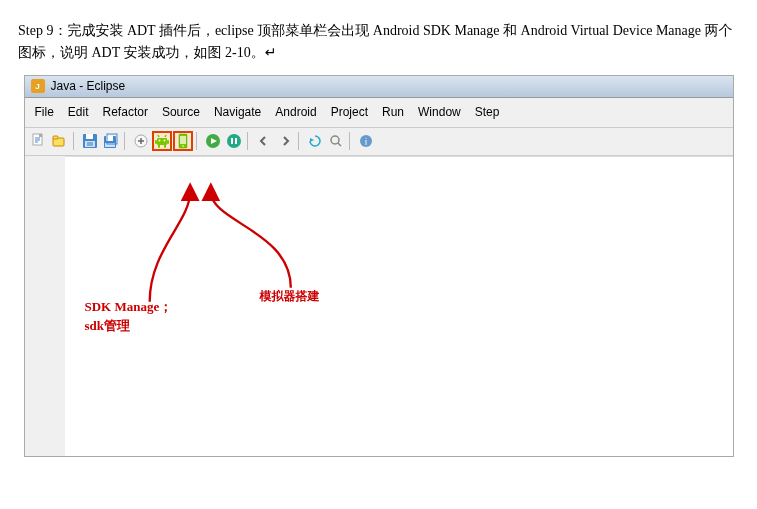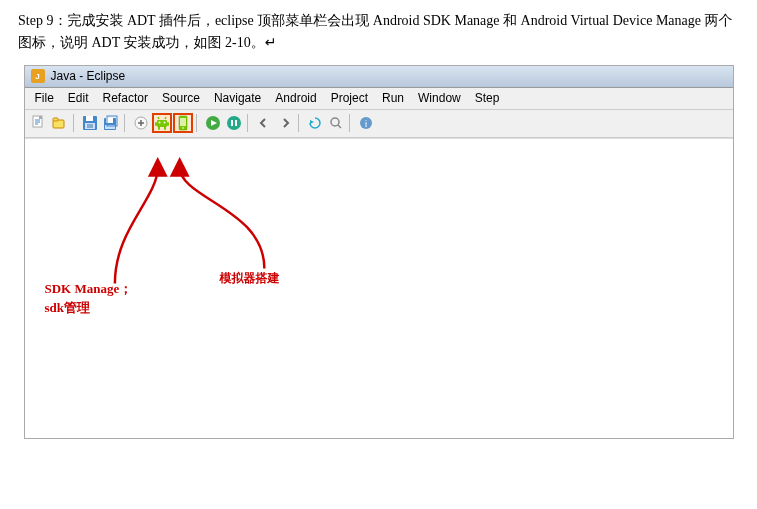--- a/index.html
+++ b/index.html
@@ -6,21 +6,21 @@
     body {
       width: 757px;
       min-height: 509px;
       background: #fff;
       font-family: SimSun, "宋体", serif;
       font-size: 14px;
       color: #000;
     }
 
     .page-wrapper {
-      padding: 10px 18px 10px 18px;
+      padding: 20px 18px 10px 18px;
     }
 
     .intro-text {
       font-size: 14px;
       line-height: 1.6;
       margin-bottom: 10px;
       color: #000;
     }
 
     
@@ -59,21 +59,21 @@
     }
 
     .eclipse-menubar {
       background: #f0f0f0;
       border-bottom: 1px solid #ccc;
       padding: 2px 4px;
       font-size: 12px;
       font-family: Arial, sans-serif;
       display: flex;
       gap: 2px;
-      height: 22px;
+      height: 30px;
       align-items: center;
     }
 
     .menu-item {
       padding: 2px 6px;
       cursor: pointer;
       color: #000;
       font-size: 12px;
     }
 
@@ -112,20 +112,21 @@
     .toolbar-btn.highlighted {
       border: 2px solid #e04000;
       background: #ffe8d0;
     }
 
     .eclipse-content {
       background: #fff;
       height: 300px;
       position: relative;
       border-top: 1px solid #ddd;
+      margin-left: 40px;
     }
 
     
     .label-sdk {
       position: absolute;
       top: 140px;
       left: 20px;
       color: #cc0000;
       font-size: 13px;
       font-weight: bold;

